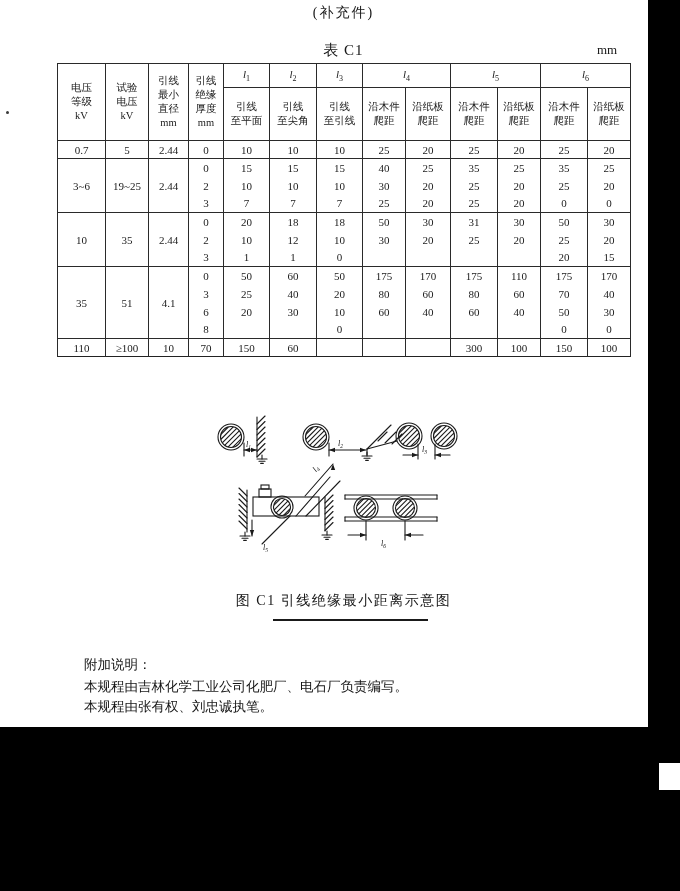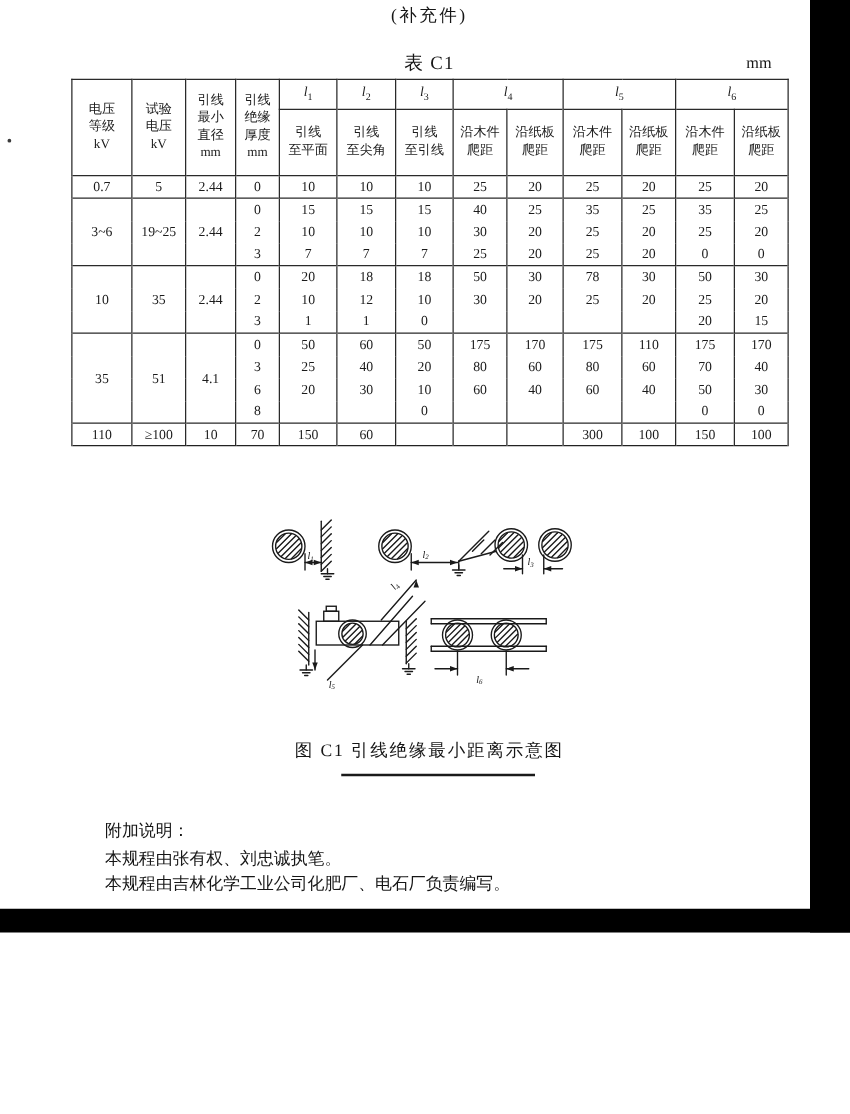--- a/index.html
+++ b/index.html
@@ -1,17 +1,17 @@
 <!DOCTYPE html>
 <html><head>
 <meta charset="utf-8">
 <style>
   html,body { margin:0; padding:0; }
   .page {
-    position:relative; width:680px; height:746px;
+    position:relative; width:680px; height:891px;
     background:#ffffff; overflow:hidden;
     font-family:"Liberation Serif","DejaVu Serif",serif;
     color:#161616;
   }
   .abs { position:absolute; }
   .center-band { left:57px; width:573px; text-align:center; }
   .supplement { top:4px; font-size:14px; letter-spacing:2px; }
   .tbl-title { top:41px; font-size:15px; letter-spacing:1px; }
   .unit { top:42px; left:597px; font-size:13px; }
 
@@ -182,21 +182,21 @@
         <tr class="hline">
           <td rowspan="3">10</td>
           <td rowspan="3">35</td>
           <td rowspan="3">2.44</td>
           <td>0</td>
           <td>20</td>
           <td>18</td>
           <td>18</td>
           <td>50</td>
           <td>30</td>
-          <td>78</td>
+          <td>31</td>
           <td>30</td>
           <td>50</td>
           <td>30</td>
         </tr>
         <tr>
           <td>2</td>
           <td>10</td>
           <td>12</td>
           <td>10</td>
           <td>30</td>
@@ -496,21 +496,21 @@
       <text class="figlabel" x="381" y="546"><tspan>l</tspan><tspan class="s" dy="1.5">6</tspan></text>
     </g>
   </svg>
 
   <div class="abs center-band caption">图 C1  引线绝缘最小距离示意图</div>
 
   <div class="abs divider"></div>
 
   <div class="abs notes">
     <div class="notes-heading">附加说明：</div>
+    <div>本规程由吉林化学工业公司化肥厂、电石厂负责编写。</div>
     <div>本规程由张有权、刘忠诚执笔。</div>
-    <div>本规程由吉林化学工业公司化肥厂、电石厂负责编写。</div>
   </div>
 
   <div class="abs strip-right"></div>
   <div class="abs bar-bottom"></div>
   <div class="abs notch"></div>
   <div class="abs spot"></div>
 </div>
 
 </body></html>

